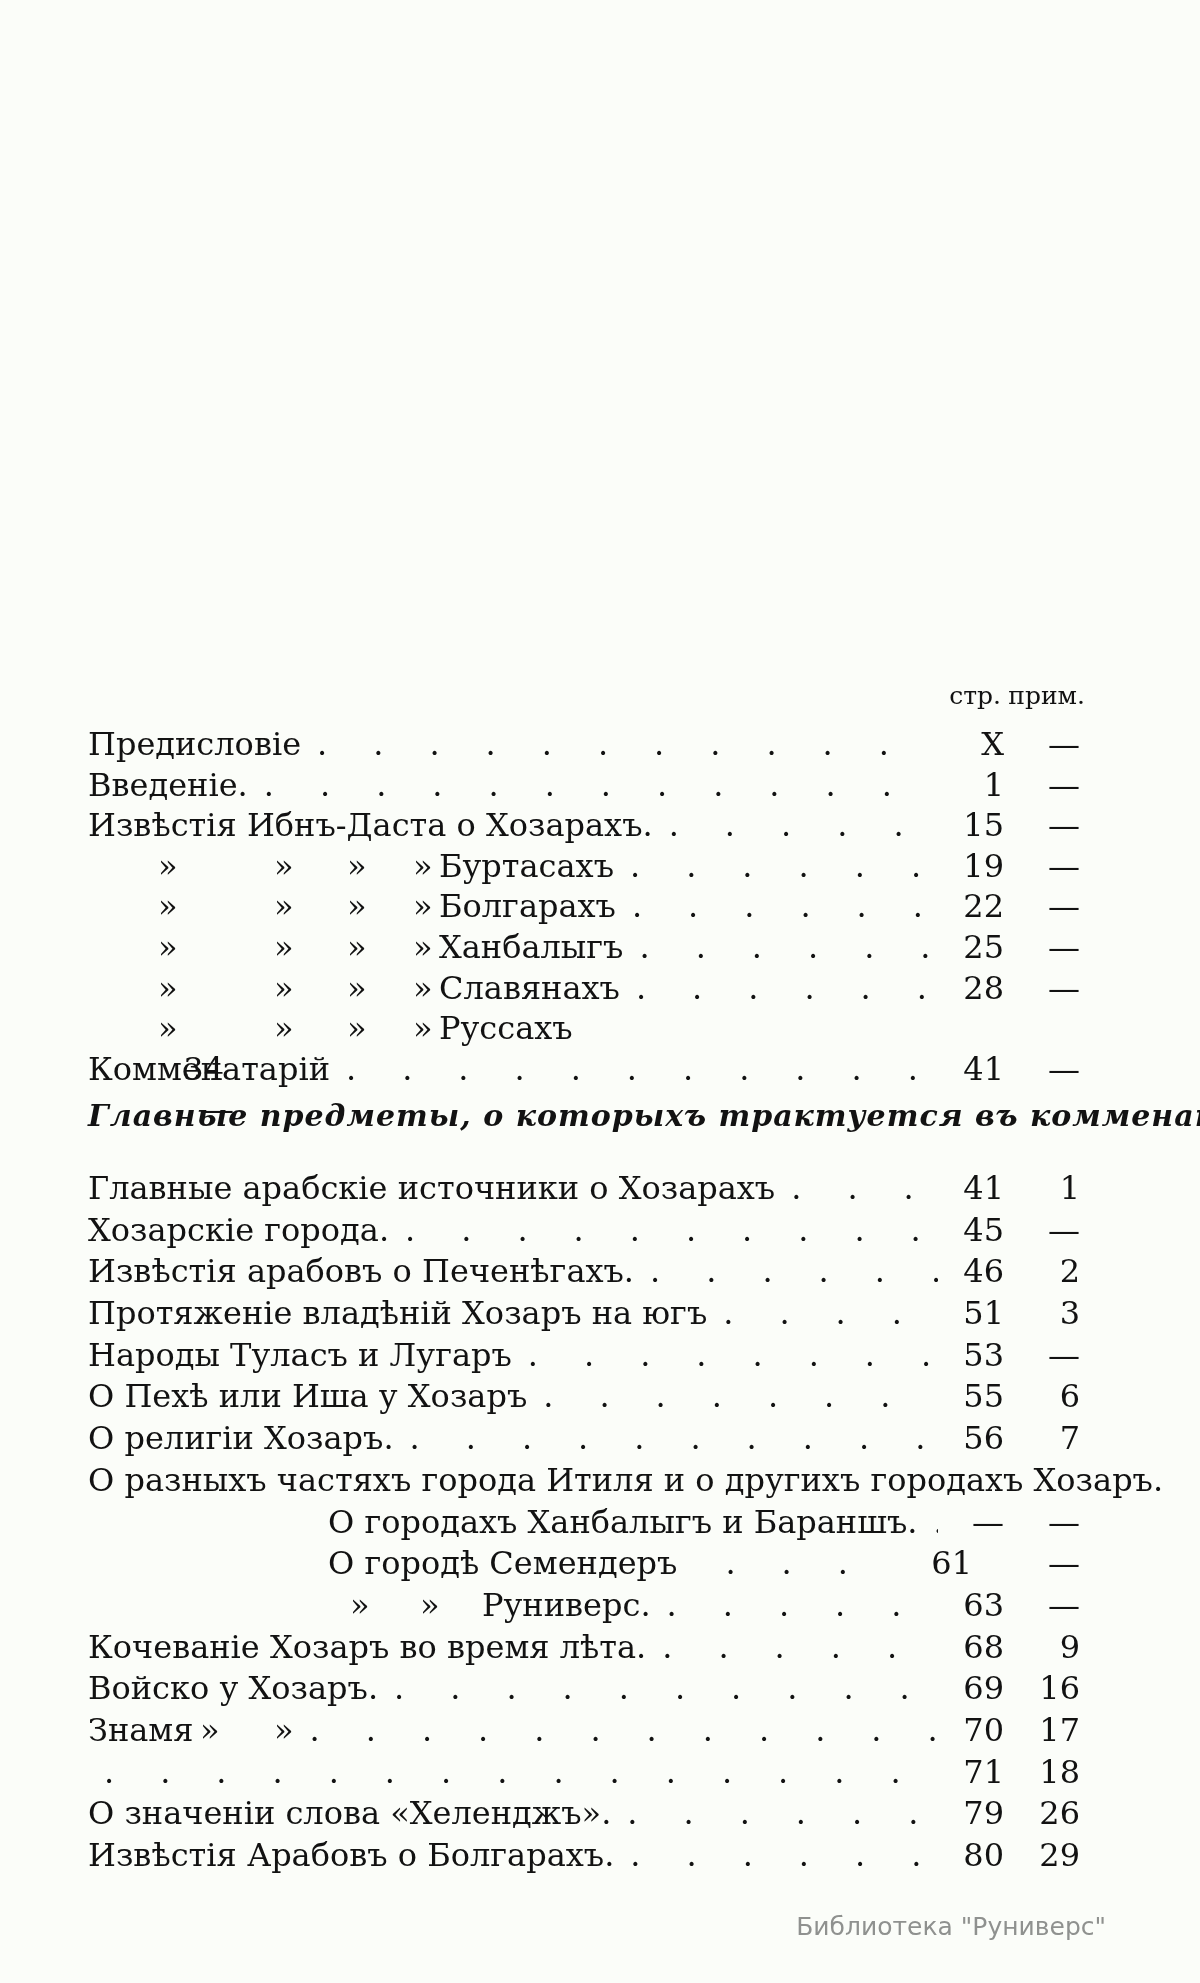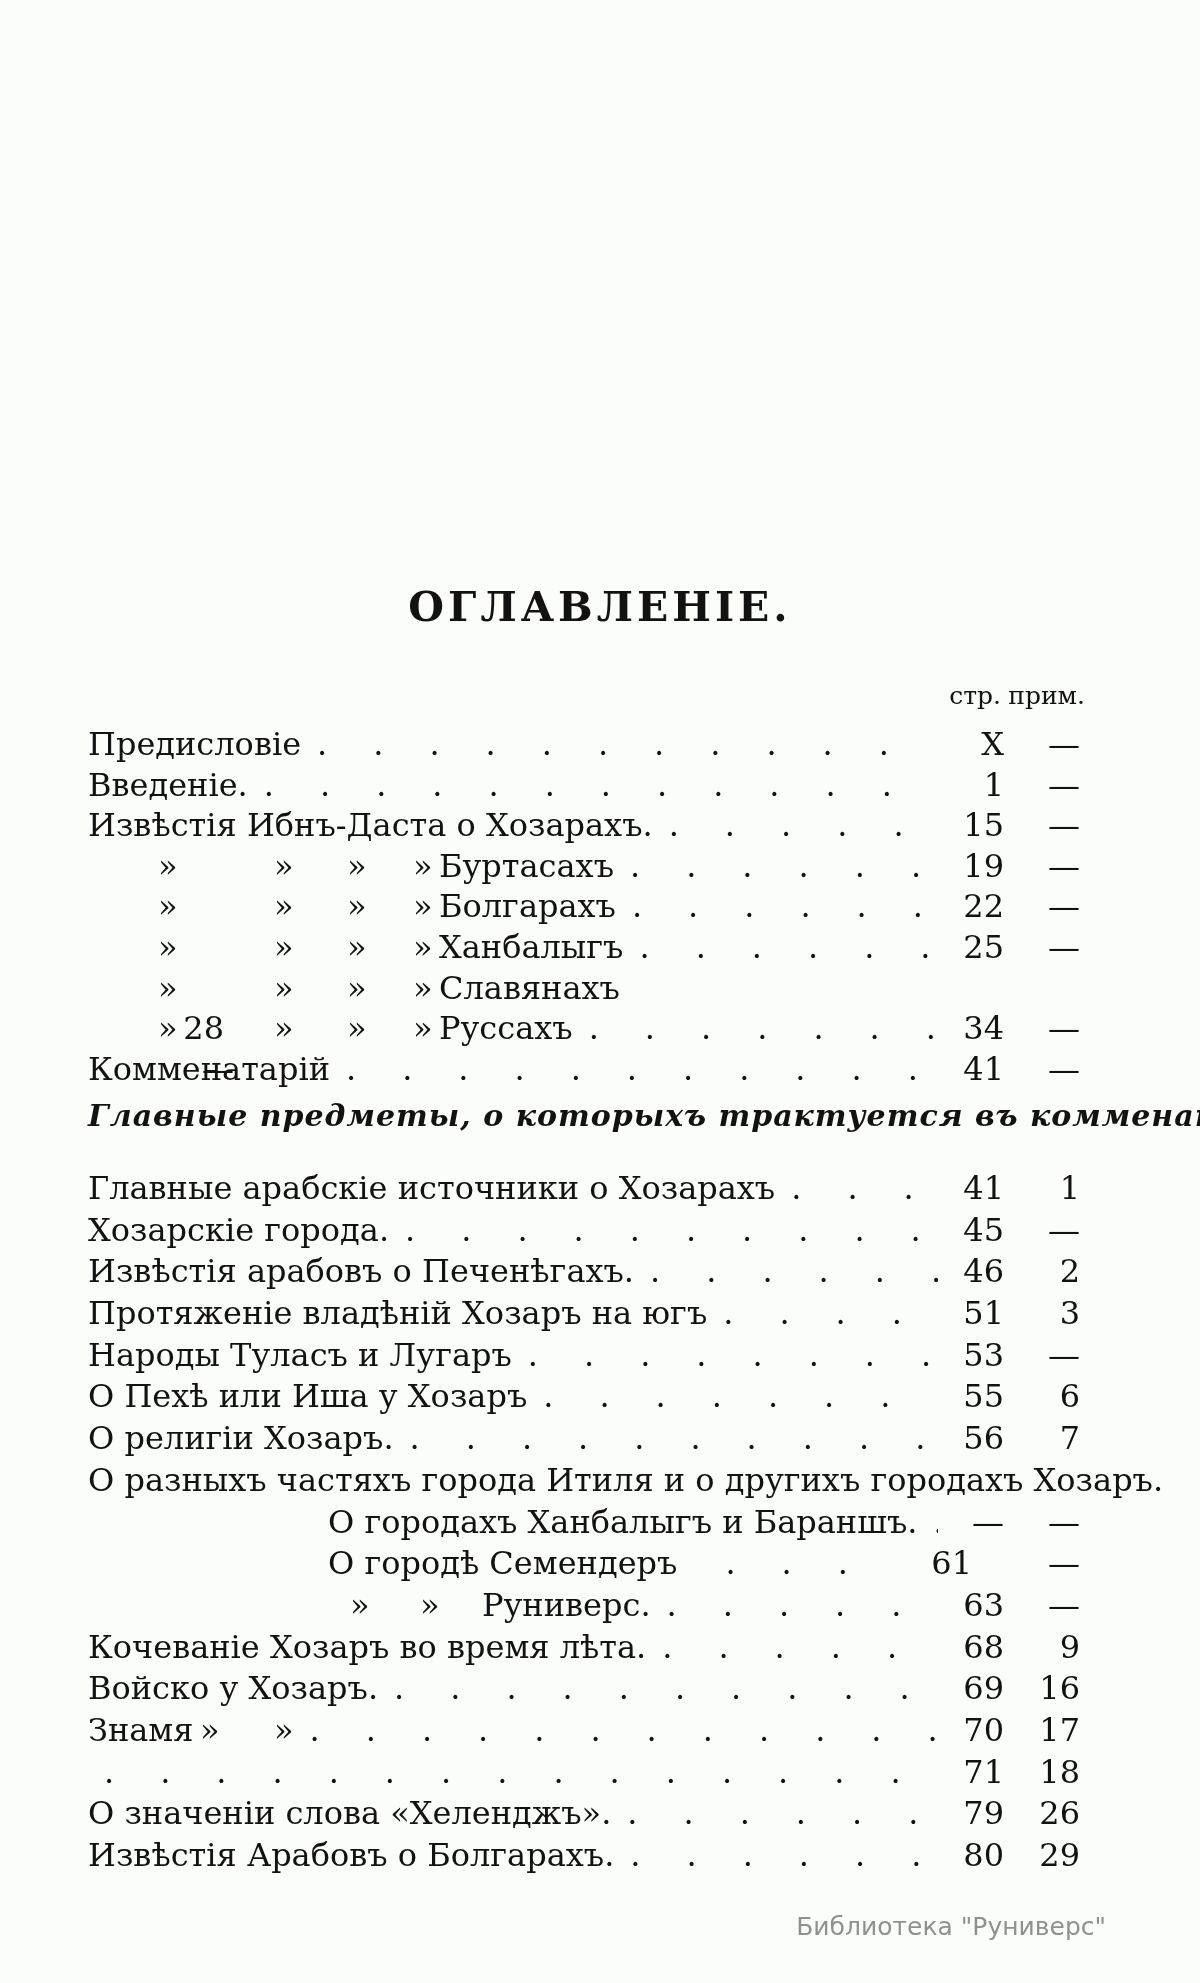--- a/index.html
+++ b/index.html
@@ -52,21 +52,20 @@
     position:absolute; top:1912px; right:94px;
     font-family:"DejaVu Sans", sans-serif;
     font-size:25px; color:#8f918f;
   }
 </style>
 </head>
 <body>
 
 <div id="page">
 
-  <div id="title">ОГЛАВЛЕНІЕ.</div>
 
   <div id="colheads">
     <span class="ph">стр.</span>
     <span class="nh">прим.</span>
   </div>
 
   <div id="rows1" class="rows">
       <div class="toc-row">
     <span class="label"><span class="seg">Предисловіе</span></span>
     <span class="leader">........................................</span>
@@ -96,27 +95,27 @@
     <span class="leader">........................................</span>
     <span class="page-col">22</span>
     <span class="note-col">—</span>
   </div>
       <div class="toc-row" style="padding-left: 70px;">
     <span class="label"><span class="seg" style="display: inline-block; width: 116px;">»</span><span class="seg" style="display: inline-block; width: 73px;">»</span><span class="seg" style="display: inline-block; width: 66px;">»</span><span class="seg" style="display: inline-block; width: 26px;">»</span><span class="seg">Ханбалыгъ</span></span>
     <span class="leader">........................................</span>
     <span class="page-col">25</span>
     <span class="note-col">—</span>
   </div>
+      <div class="toc-row" style="padding-left: 70px;">
+    <span class="label"><span class="seg" style="display: inline-block; width: 116px;">»</span><span class="seg" style="display: inline-block; width: 73px;">»</span><span class="seg" style="display: inline-block; width: 66px;">»</span><span class="seg" style="display: inline-block; width: 26px;">»</span><span class="seg">Славянахъ</span></span>
+    <span class="leader">........................................</span>
+    <span class="page-col">28</span>
+    <span class="note-col">—</span>
+  </div>
       <div class="toc-row" style="padding-left: 70px; flex-direction: column;">
-    <span class="label"><span class="seg" style="display: inline-block; width: 116px;">»</span><span class="seg" style="display: inline-block; width: 73px;">»</span><span class="seg" style="display: inline-block; width: 66px;">»</span><span class="seg" style="display: inline-block; width: 26px;">»</span><span class="seg">Славянахъ</span></span>
-    <span class="leader">........................................</span>
-    <span class="page-col">28</span>
-    <span class="note-col">—</span>
-  </div>
-      <div class="toc-row" style="padding-left: 70px;">
     <span class="label"><span class="seg" style="display: inline-block; width: 116px;">»</span><span class="seg" style="display: inline-block; width: 73px;">»</span><span class="seg" style="display: inline-block; width: 66px;">»</span><span class="seg" style="display: inline-block; width: 26px;">»</span><span class="seg">Руссахъ</span></span>
     <span class="leader">........................................</span>
     <span class="page-col">34</span>
     <span class="note-col">—</span>
   </div>
       <div class="toc-row">
     <span class="label"><span class="seg">Комменатарій</span></span>
     <span class="leader">........................................</span>
     <span class="page-col">41</span>
     <span class="note-col">—</span>

